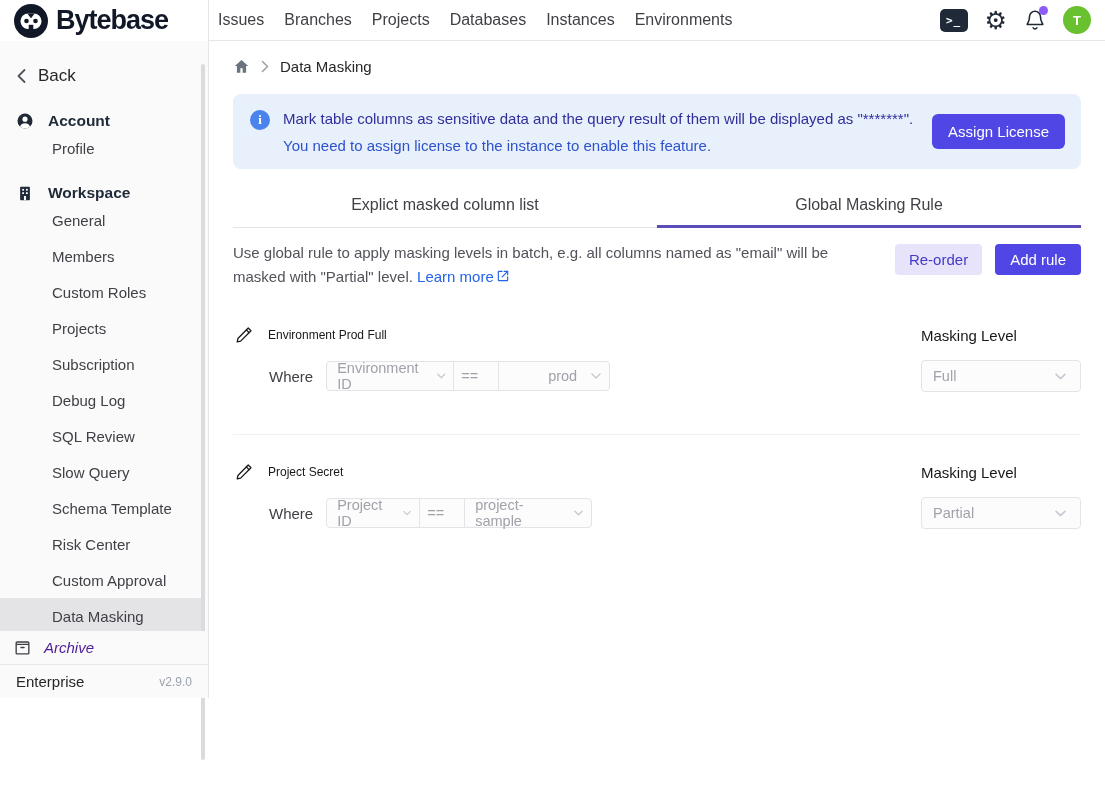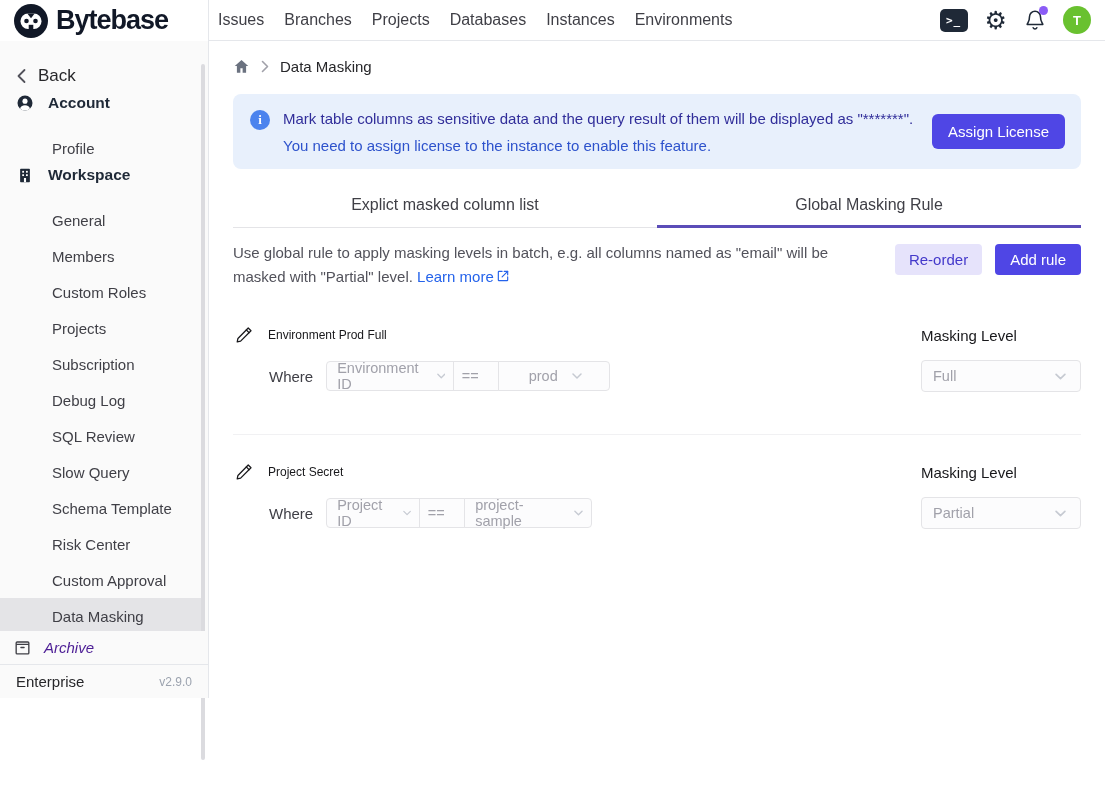--- a/index.html
+++ b/index.html
@@ -7,21 +7,21 @@
   body { font-family:"Liberation Sans", sans-serif; color:#18181b; background:#fff; }
   .app { display:flex; width:1105px; height:698px; }
 
   
   .left { width:209px; min-width:209px; background:#fafafa; border-right:1px solid #e5e7eb; position:relative; }
   .brand-row { height:41px; display:flex; align-items:center; padding-left:13px; gap:7px; background:#fff; }
   .brand-name { font-size:27px; font-weight:800; letter-spacing:-1px; color:#111827; }
 
   .side-scroll { position:absolute; top:41px; bottom:67px; left:0; right:6px; overflow:hidden; }
   .back-row { display:flex; align-items:center; gap:11px; padding:25px 16px 8px; font-size:17px; color:#27272a; cursor:pointer; }
-  .section-row { display:flex; align-items:flex-start; gap:14px; height:36px; padding-left:16px; font-size:15.5px; font-weight:600; color:#1f2937; }
+  .section-row { display:flex; align-items:flex-end; gap:14px; height:36px; padding-left:16px; font-size:15.5px; font-weight:600; color:#1f2937; }
   .sub-row { height:36px; display:flex; align-items:center; padding-left:52px; font-size:15px; color:#3f3f46; cursor:pointer; }
   .sub-row.active { background:#e4e4e7; }
   .side-scrollbar { position:absolute; right:3px; top:64px; width:4px; height:696px; background:#dbdbdf; border-radius:2px; }
 
   .side-bottom { position:absolute; left:0; right:0; bottom:0; background:#fafafa; }
   .archive-row { height:33px; display:flex; align-items:center; gap:12px; padding:0 13px; font-size:15px; color:#4c1d95; cursor:pointer; background:#fafafa;font-style:italic; }
   .plan-row { height:34px; border-top:1px solid #e5e7eb; display:flex; align-items:center; justify-content:space-between; padding:0 16px; }
   .plan-name { font-size:15px; color:#27272a; }
   .plan-version { font-size:12px; color:#9ca3af; }
 
@@ -62,21 +62,21 @@
   .rules { margin:0 24px; }
   .rule { padding-top:35px; padding-bottom:42px; }
   .rule.with-divider { border-top:1px solid #f1f1f3; padding-top:27px; padding-bottom:0; }
   .rule-head { display:flex; align-items:center; }
   .rule-pencil { width:20px; height:20px; margin-left:2px; margin-right:13px; color:#18181b; cursor:pointer; display:flex; }
   .rule-title { font-size:12px; font-weight:500; color:#18181b; }
   .masking-label { margin-left:auto; width:160px; font-size:15px; font-weight:500; color:#18181b; }
   .rule-body { display:flex; align-items:center; margin-top:15px; }
   .where-label { margin-left:36px; margin-right:13px; font-size:15px; color:#3f3f46; }
   .select-group { display:flex; }
-  .sel { height:30px; border:1px solid #e4e4e7; background:#fcfcfd; color:#a1a1aa; font-size:14.5px; display:flex; align-items:center; justify-content:center; gap:14px; padding:0 8px 0 10px; cursor:pointer; }
+  .sel { height:30px; border:1px solid #e4e4e7; background:#fcfcfd; color:#a1a1aa; font-size:14.5px; display:flex; align-items:center; justify-content:flex-end; gap:14px; padding:0 8px 0 10px; cursor:pointer; }
   .select-group .sel + .sel { margin-left:-1px; }
   .select-group .sel:first-child { border-radius:4px 0 0 4px; }
   .select-group .sel:last-child { border-radius:0 4px 4px 0; }
   .w128 { width:128px; } .w46 { width:46px; padding:0 6px 0 8px; } .w112 { width:112px; } .w94 { width:94px; }
   .masking-select { margin-left:auto; width:160px; height:32px; border:1px solid #e4e4e7; border-radius:4px; background:#fcfcfd; color:#a1a1aa; font-size:14.5px; display:flex; align-items:center; justify-content:space-between; padding:0 14px 0 11px; cursor:pointer; }
 </style>
 </head>
 <body>
 
 <div class="app">

